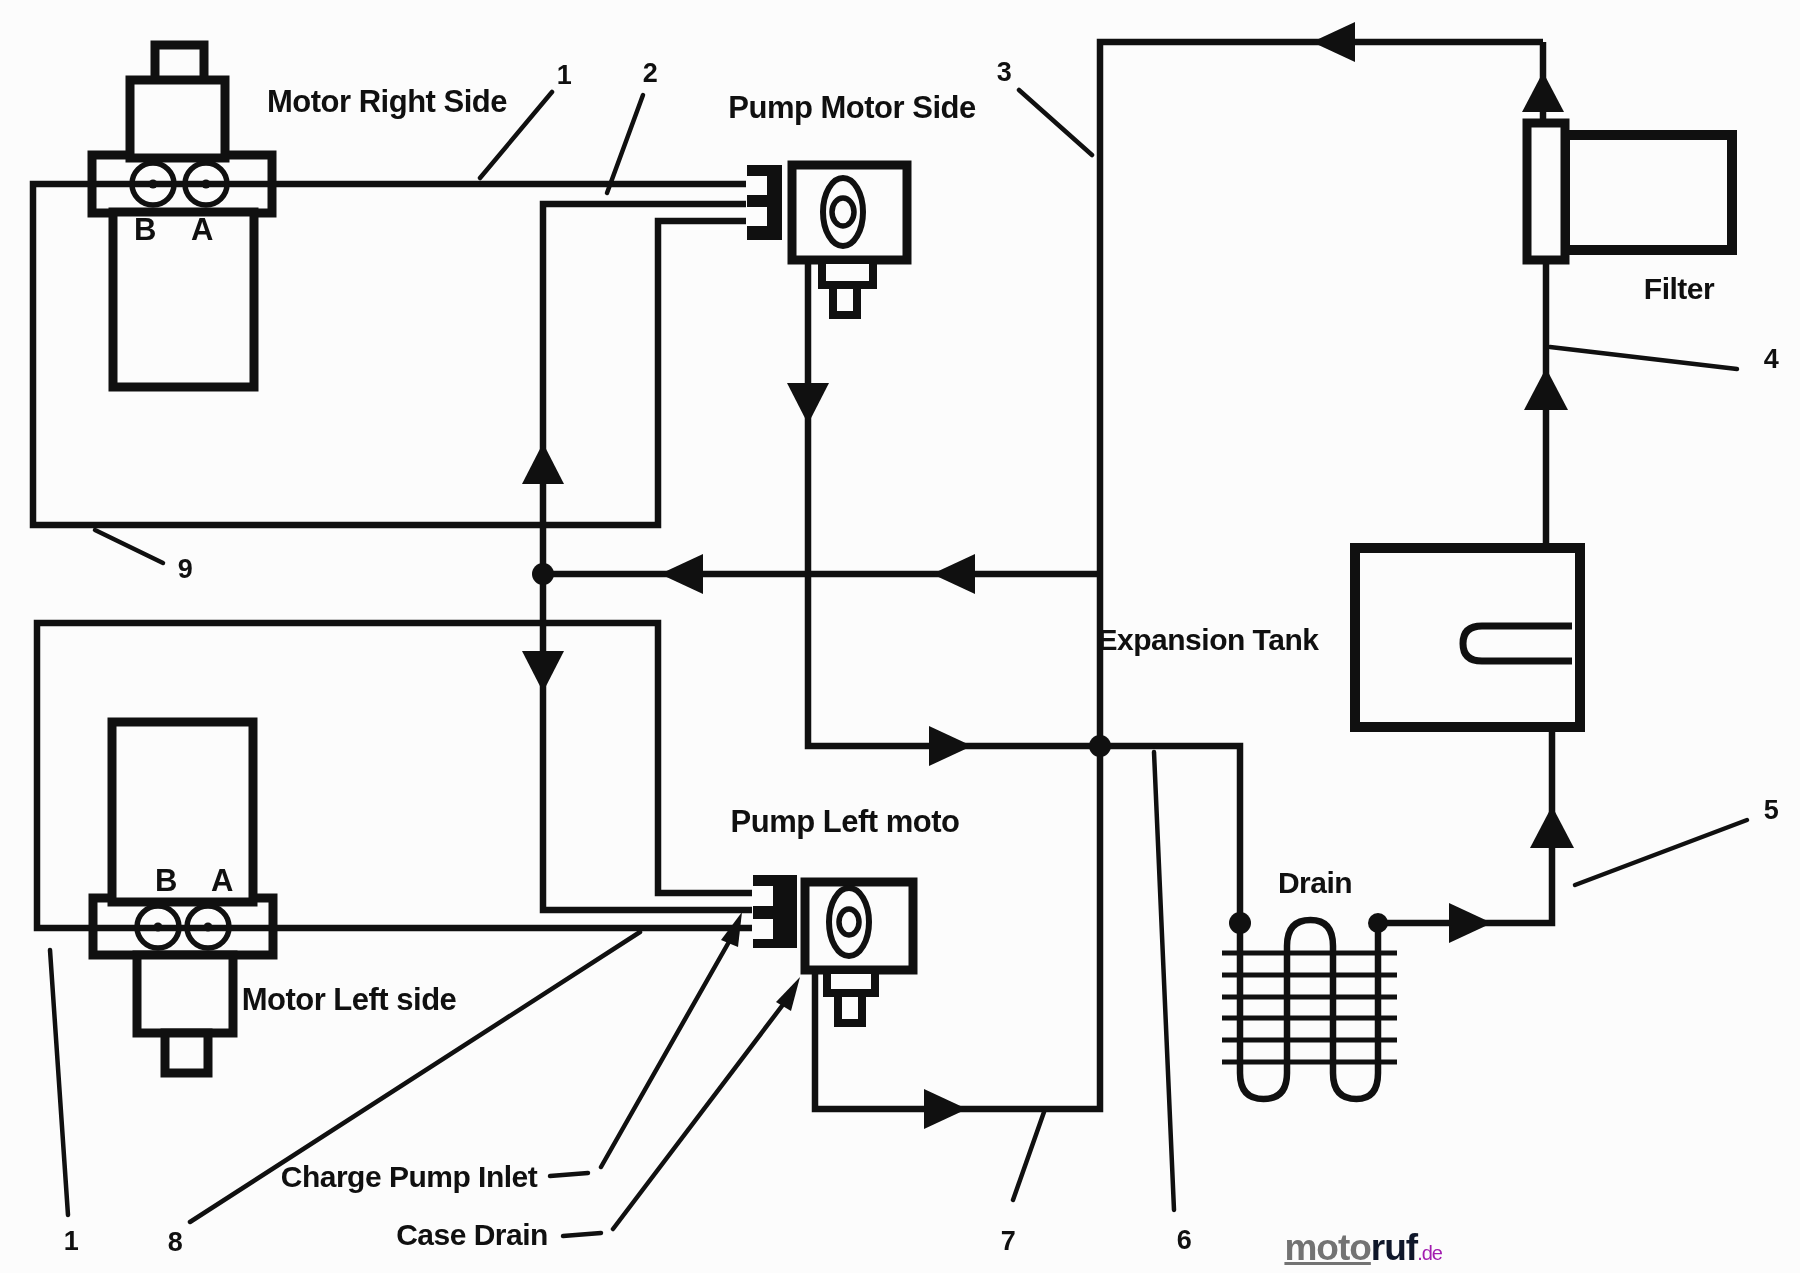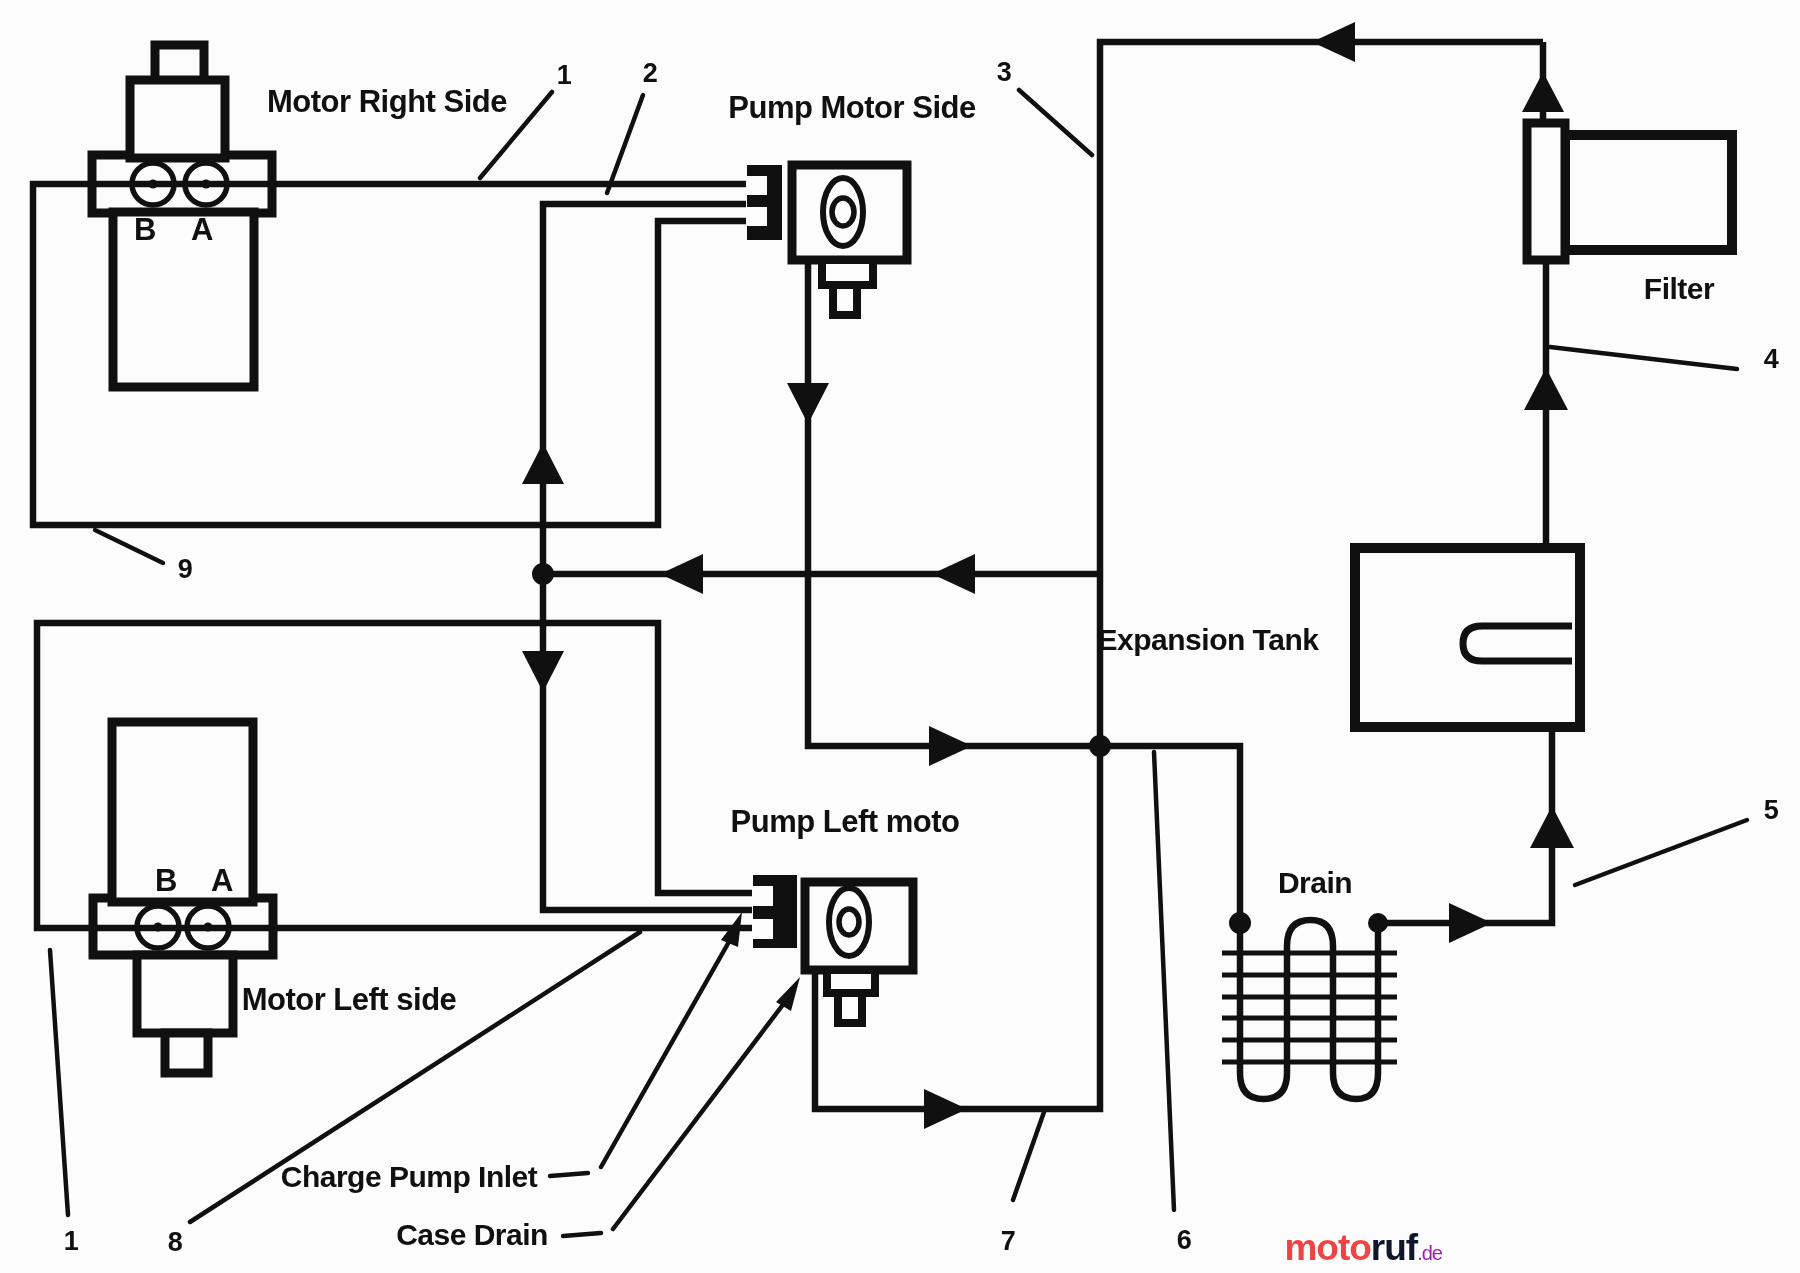--- a/index.html
+++ b/index.html
@@ -24,21 +24,21 @@
   .big{font-size:31px;}
   .num{font-size:27px;}
   .port{font-size:31px;}
   #watermark{
     position:absolute;
     right:10px;bottom:4px;
     font-weight:700;
     letter-spacing:-1px;
     white-space:nowrap;
   }
-  #watermark .wm-blue{color:#ef4444;font-size:37px;}
+  #watermark .wm-blue{color:#737373;font-size:37px;text-decoration:underline;}
   #watermark .wm-red{color:#0f172a;font-size:37px;}
   #watermark .wm-gray{color:#a21caf;font-size:20px;font-weight:400;}
 </style>
 </head>
 <body>
 
 <div id="stage">
 
 <svg width="1800" height="1273" viewBox="0 0 1800 1273">
 

